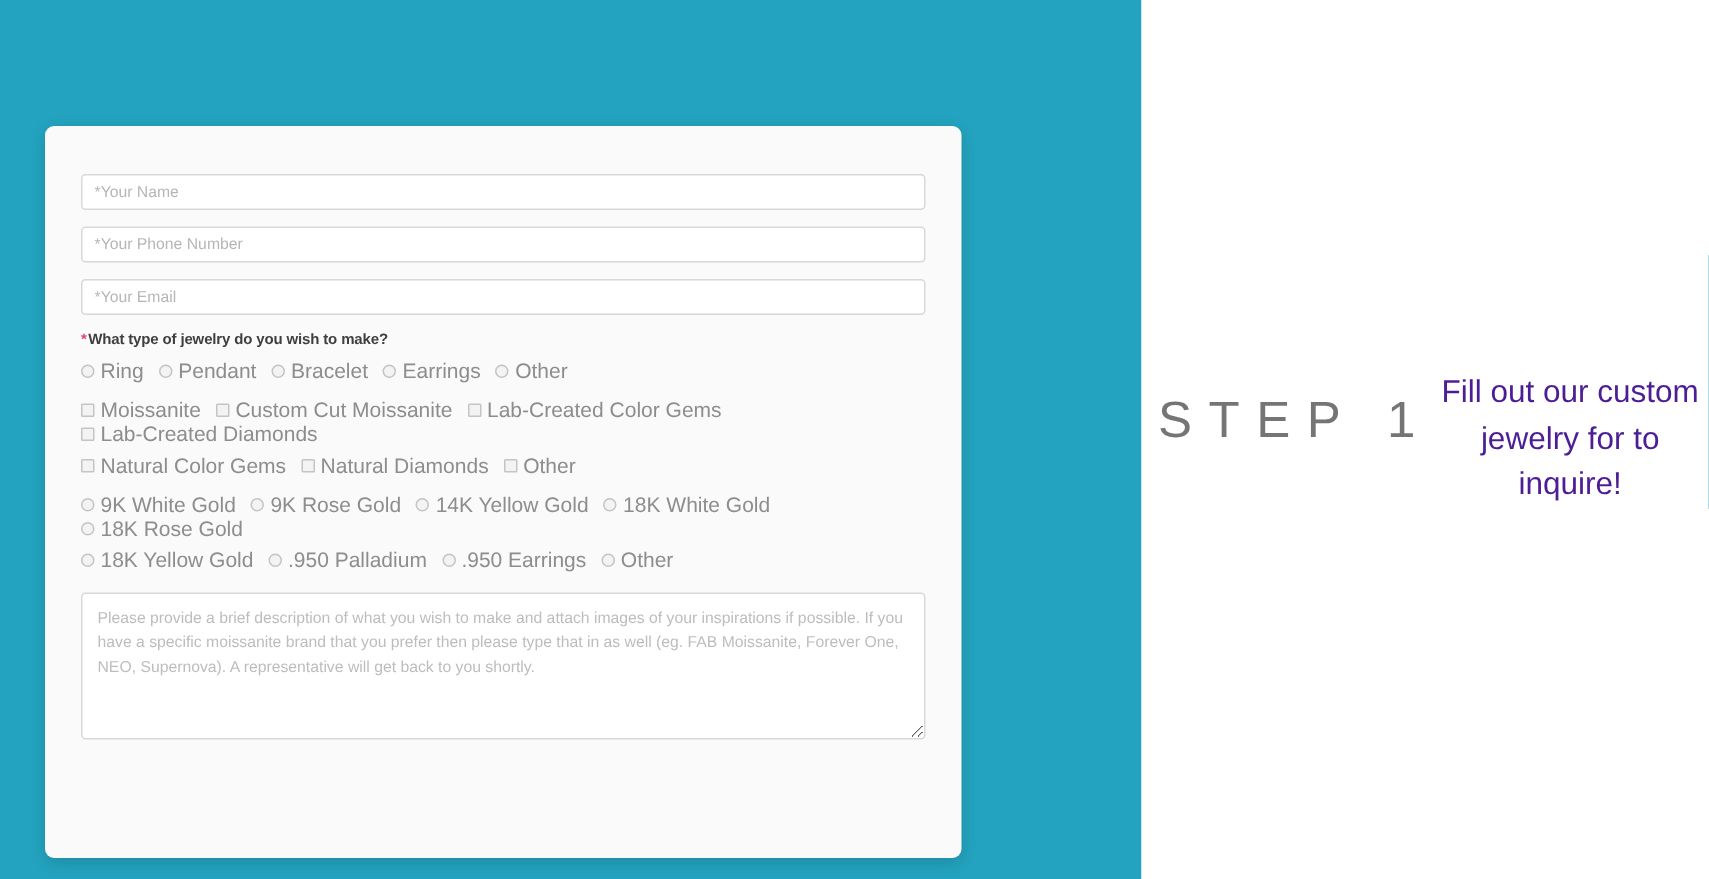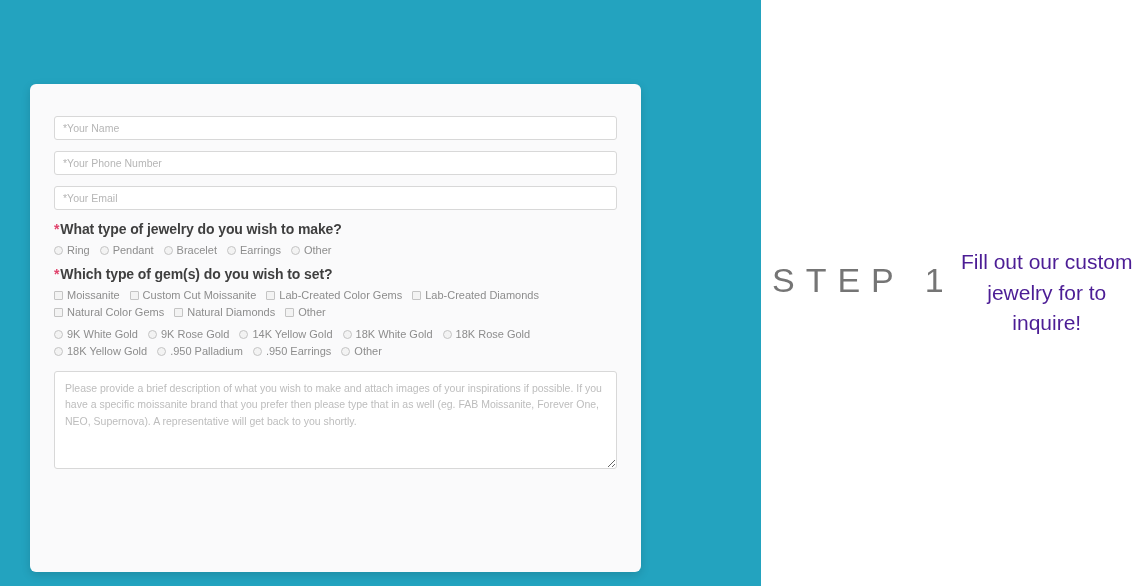--- a/index.html
+++ b/index.html
@@ -61,21 +61,21 @@
   }
   .text-input::placeholder {
     color: #b6b6b6;
   }
 
   
   .question-block {
     margin-top: 10px;
   }
   .question-label {
-    font-size: 14px;
+    font-size: 10px;
     font-weight: bold;
     color: #3f3f3f;
     margin-bottom: 7px;
     letter-spacing: -0.1px;
   }
   .req-star {
     color: #e0436c;
     font-weight: bold;
     margin-right: 1px;
   }
@@ -83,21 +83,21 @@
   .option-row {
     display: flex;
     flex-wrap: wrap;
     align-items: center;
     margin-bottom: 5px;
   }
   .option {
     display: inline-flex;
     align-items: center;
     margin-right: 10px;
-    font-size: 11px;
+    font-size: 14px;
     color: #8d8d8d;
     white-space: nowrap;
     cursor: pointer;
     text-align: center;
   }
   .option .box {
     display: inline-block;
     width: 9px;
     height: 9px;
     border: 1px solid #c4c4c4;
@@ -203,23 +203,20 @@
           <span>Earrings</span>
         </label>
         <label class="option">
           <span class="box radio"></span>
           <span>Other</span>
         </label>
       </div>
     </div>
 
     <div class="question-block">
-      <div class="question-label">
-        <span class="req-star">*</span><span>Which type of gem(s) do you wish to set?</span>
-      </div>
       <div class="option-row">
         <label class="option">
           <span class="box check"></span>
           <span>Moissanite</span>
         </label>
         <label class="option">
           <span class="box check"></span>
           <span>Custom Cut Moissanite</span>
         </label>
         <label class="option">

